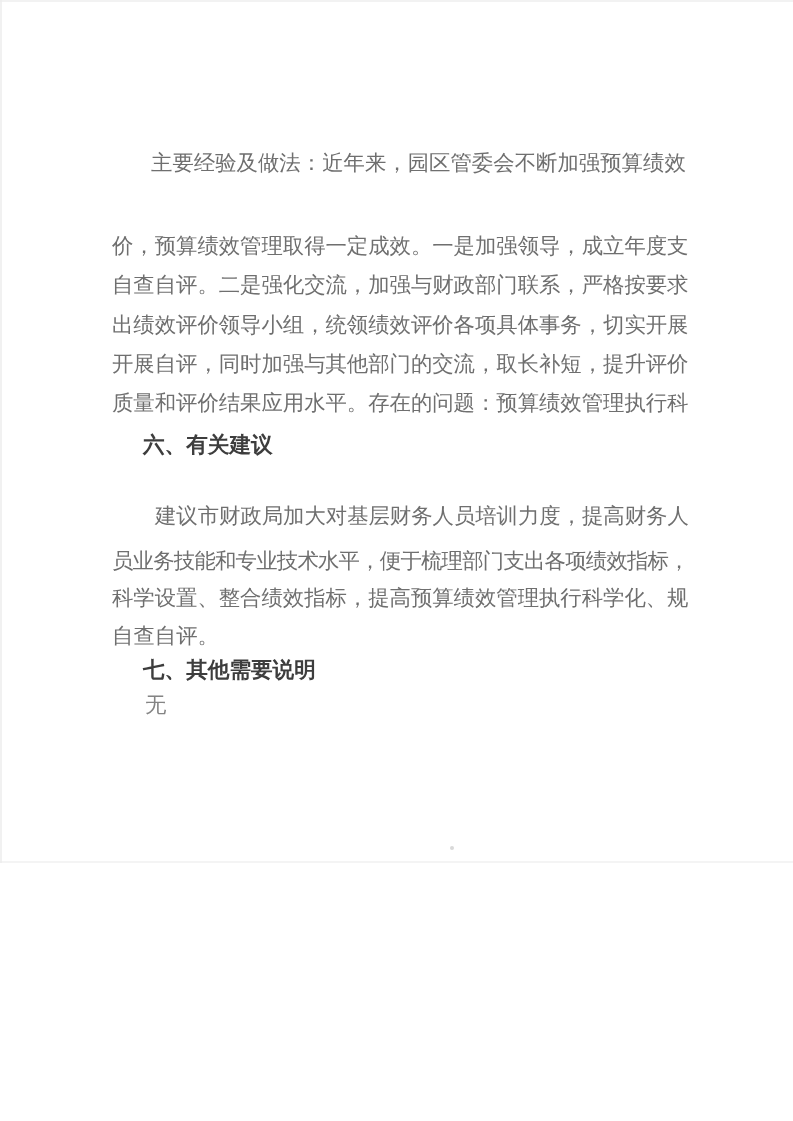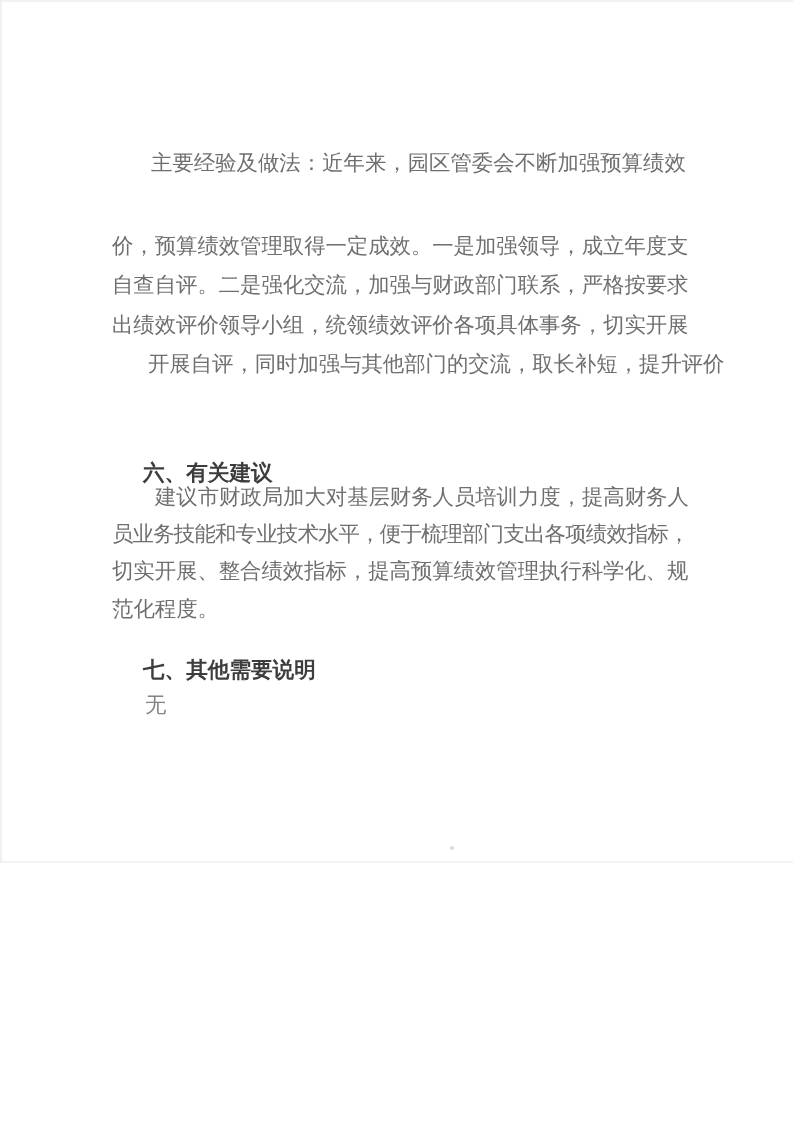--- a/index.html
+++ b/index.html
@@ -31,41 +31,41 @@
     font-size: 21.4px;
     font-weight: 400;
   }
   .tline {
     white-space: nowrap;
     overflow: visible;
   }
   .p1 { top: 143px; }
   .p1 .tline { height: 39.2px; line-height: 39.2px; }
   .p1 .tline:first-child { padding-left: 39px; }
-  .p2 { top: 478px; }
+  .p2 { top: 497px; }
   .p2 .tline { height: 37.2px; line-height: 37.2px; }
   .p2 .tline:first-child { padding-left: 43px; }
   .p3 {
     top: 692px;
     left: 33px;
     color: var(--none-text, #848484);
   }
   .p3 .tline { height: 26px; line-height: 26px; }
   .heading {
     position: absolute;
     left: 31px;
     margin: 0;
     font-family: "DejaVu Sans", sans-serif;
     font-weight: 700;
     color: var(--heading-text, #3d3d3d);
     font-size: 21.6px;
     line-height: 26px;
     white-space: nowrap;
   }
-  .h6 { top: 460px; }
+  .h6 { top: 432px; }
   .h7 { top: 657px; }
 
   
   .edge {
     position: absolute;
     pointer-events: none;
   }
   .edge-left   { left: 0; top: 0; width: 2px; height: 100%; background: var(--edge, #ededed); opacity: .8; }
   .edge-top    { left: 0; top: 0; width: 100%; height: 2px; background: var(--edge, #ededed); opacity: .7; }
   .edge-right  { right: 0; top: 980px; width: 3px; height: 141px; background: var(--edge, #ededed); opacity: .9; }
@@ -85,30 +85,31 @@
 
 <div class="page">
 
   <div class="content">
 
     <div class="para p1">
         <div class="tline">主要经验及做法：近年来，园区管委会不断加强预算绩效</div>
         <div class="tline" style="letter-spacing: -0.04px; margin-top: 44px;">价，预算绩效管理取得一定成效。一是加强领导，成立年度支</div>
         <div class="tline" style="letter-spacing: -0.04px;">自查自评。二是强化交流，加强与财政部门联系，严格按要求</div>
         <div class="tline" style="letter-spacing: -0.04px;">出绩效评价领导小组，统领绩效评价各项具体事务，切实开展</div>
-        <div class="tline" style="letter-spacing: -0.04px; margin-left: 36px;">开展自评，同时加强与其他部门的交流，取长补短，提升评价</div>
+        <div class="tline" style="letter-spacing: -0.04px;">开展自评，同时加强与其他部门的交流，取长补短，提升评价</div>
+        <div class="tline" style="letter-spacing: -0.04px;">质量和评价结果应用水平。存在的问题：预算绩效管理执行科</div>
       </div>
 
     <h2 class="heading h6">六、有关建议</h2>
 
     <div class="para p2">
         <div class="tline" style="letter-spacing: -0.04px;">建议市财政局加大对基层财务人员培训力度，提高财务人</div>
-        <div class="tline" style="letter-spacing: -0.79px;">员业务技能和专业技术水平，便于梳理部门支出各项绩效指标，</div>
-        <div class="tline" style="letter-spacing: -0.04px;">切实开展、整合绩效指标，提高预算绩效管理执行科学化、规</div>
-        <div class="tline">范化程度。</div>
+        <div class="tline" style="letter-spacing: -0.79px; margin-top: 8px;">员业务技能和专业技术水平，便于梳理部门支出各项绩效指标，</div>
+        <div class="tline" style="letter-spacing: -0.04px;">科学设置、整合绩效指标，提高预算绩效管理执行科学化、规</div>
+        <div class="tline">自查自评。</div>
       </div>
 
     <h2 class="heading h7">七、其他需要说明</h2>
 
     <div class="para p3">
         <div class="tline">无</div>
       </div>
 
   </div>
 

